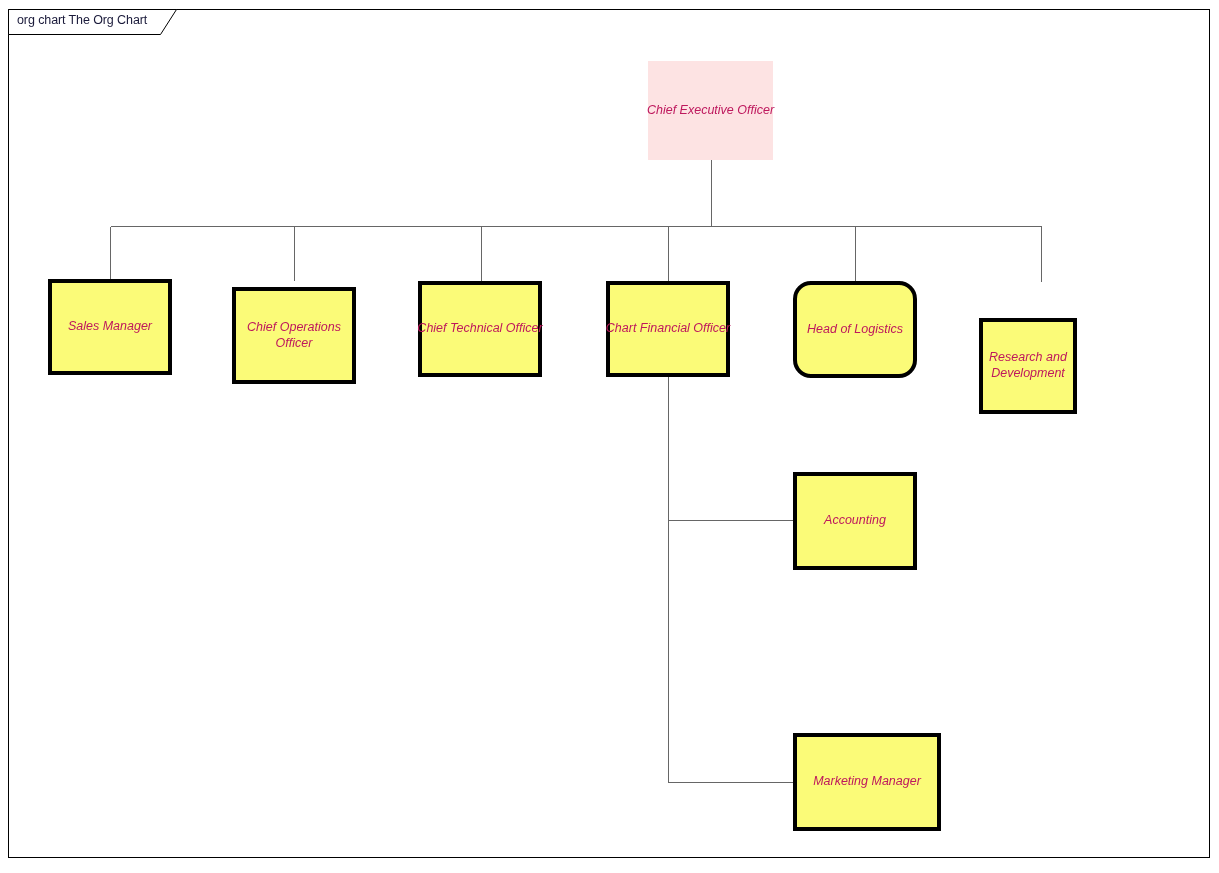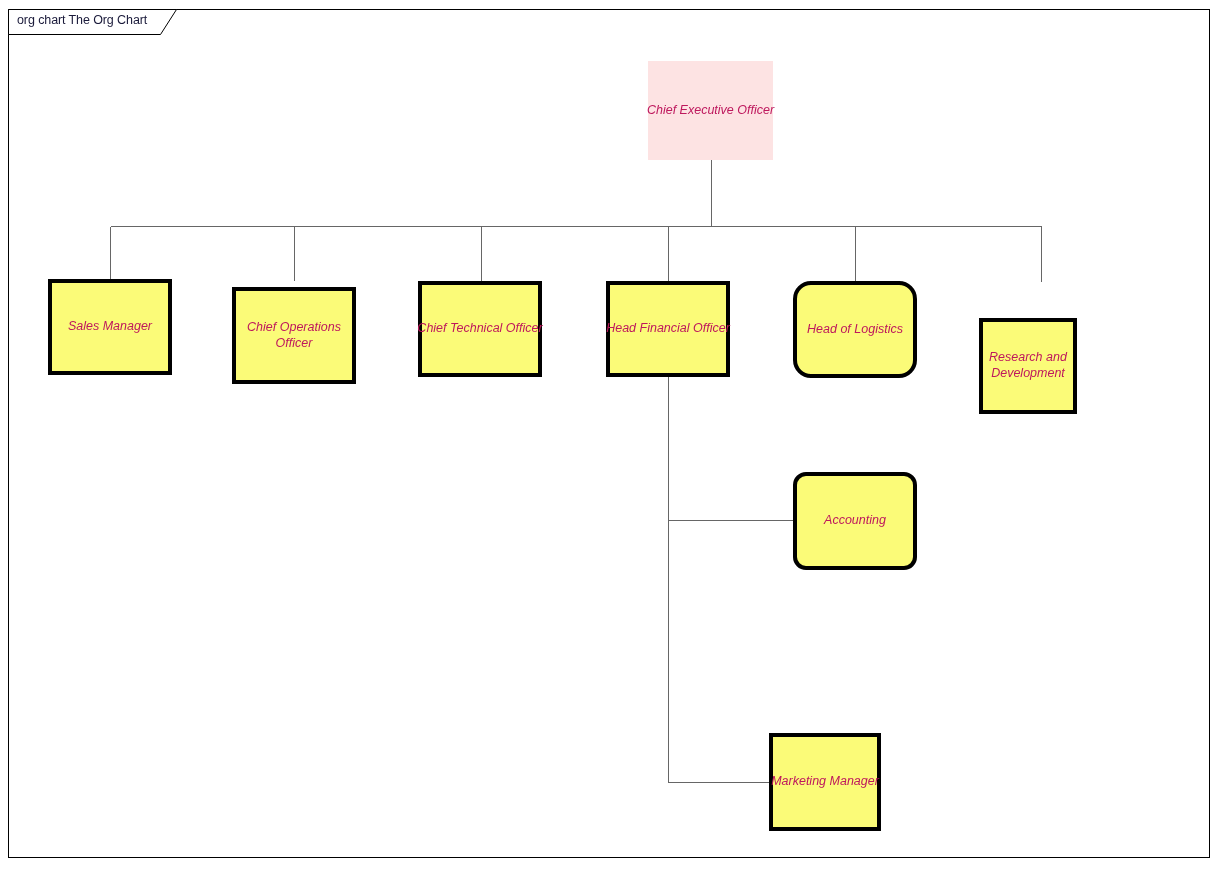--- a/index.html
+++ b/index.html
@@ -134,32 +134,32 @@
 
   <div class="node yellow wrap" style="left:232px; top:287px; width:124px; height:97px;">
     <span class="node-label">Chief Operations Officer</span>
   </div>
 
   <div class="node yellow" style="left:418px; top:281px; width:124px; height:96px;">
     <span class="node-label">Chief Technical Officer</span>
   </div>
 
   <div class="node yellow" style="left:606px; top:281px; width:124px; height:96px;">
-    <span class="node-label">Head Financial Officer</span>
+    <span class="node-label">Chart Financial Officer</span>
   </div>
 
   <div class="node yellow" style="left:793px; top:281px; width:124px; height:97px;border-radius:18px;">
     <span class="node-label">Head of Logistics</span>
   </div>
 
   <div class="node yellow wrap" style="left:979px; top:294px; width:98px; height:96px;margin-top:24px;">
     <span class="node-label">Research and Development</span>
   </div>
 
-  <div class="node yellow" style="left:793px; top:472px; width:124px; height:98px;border-radius:13px;">
+  <div class="node yellow" style="left:793px; top:472px; width:124px; height:98px;">
     <span class="node-label">Accounting</span>
   </div>
 
-  <div class="node yellow" style="left:769px; top:733px; width:112px; height:98px;justify-content:center;">
+  <div class="node yellow" style="left:793px; top:733px; width:148px; height:98px;justify-content:center;">
     <span class="node-label">Marketing Manager</span>
   </div>
 
 </div>
 
 </body></html>

